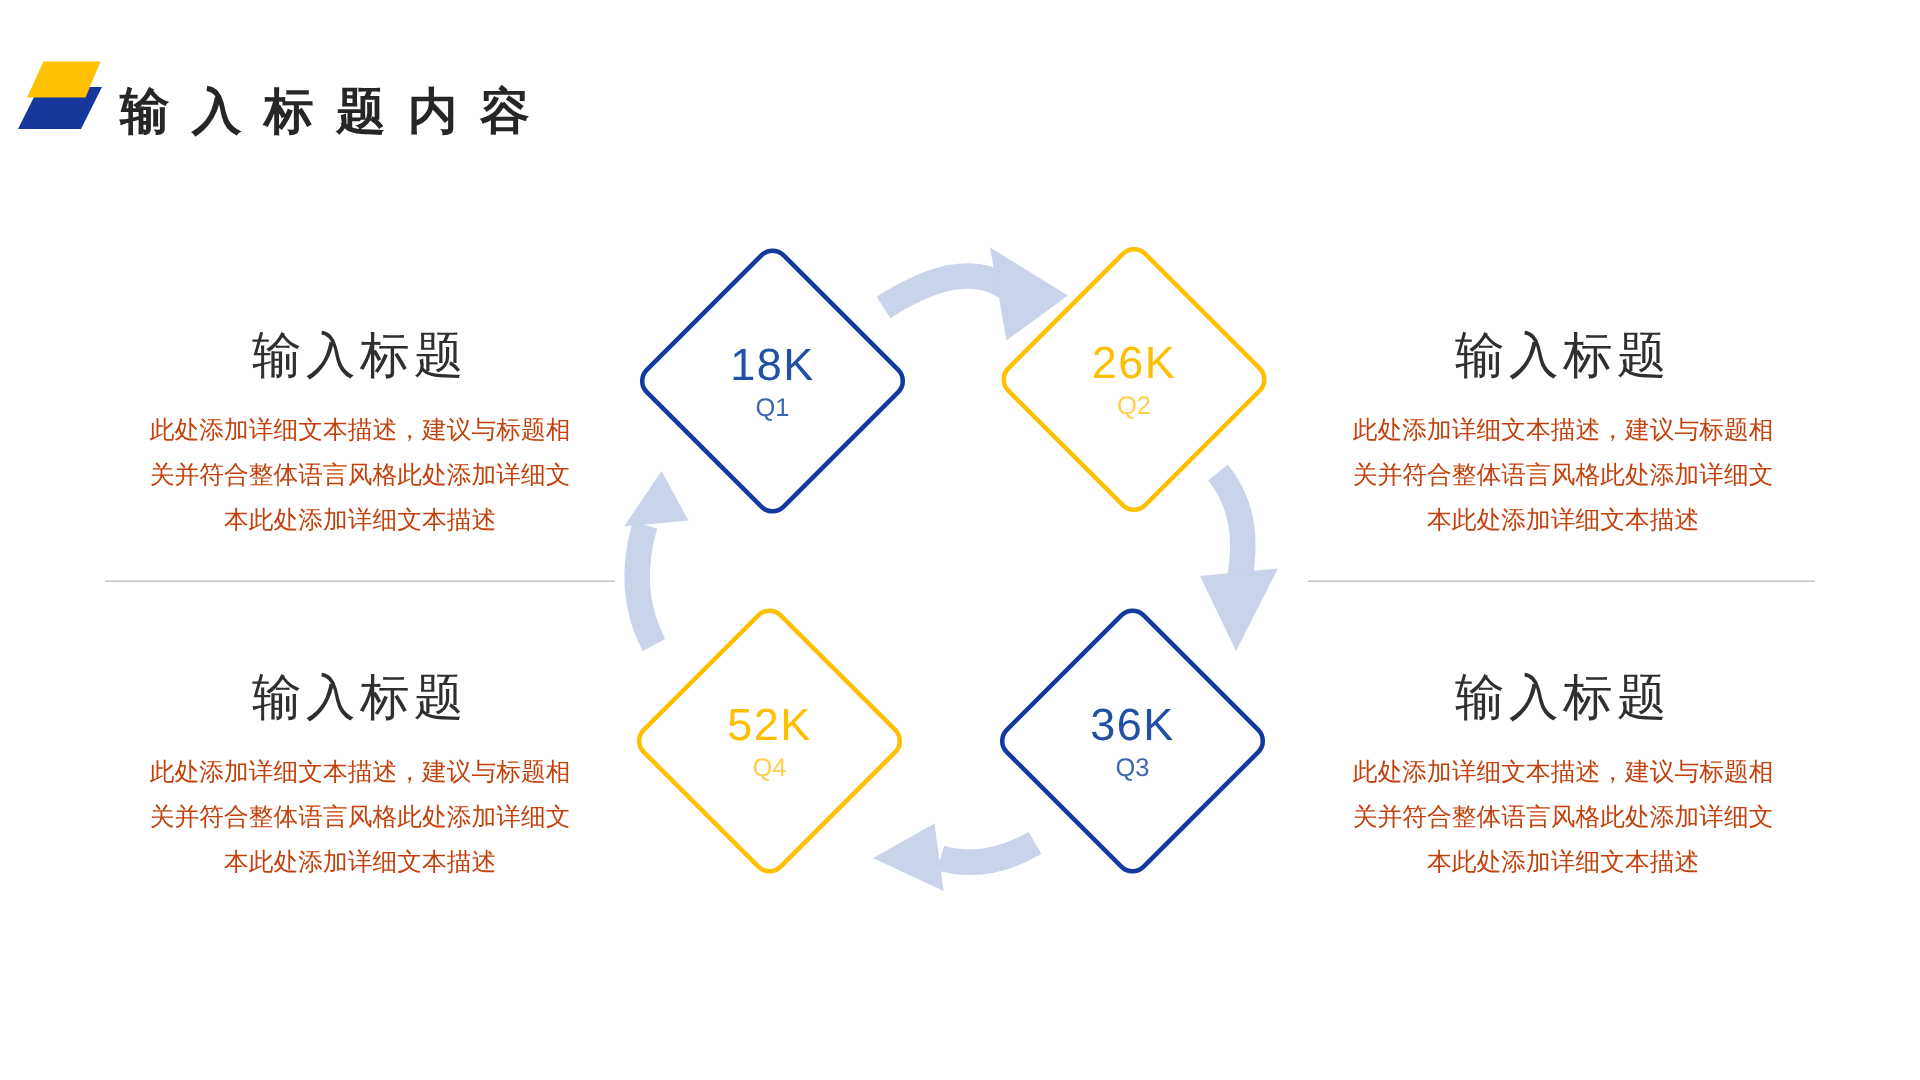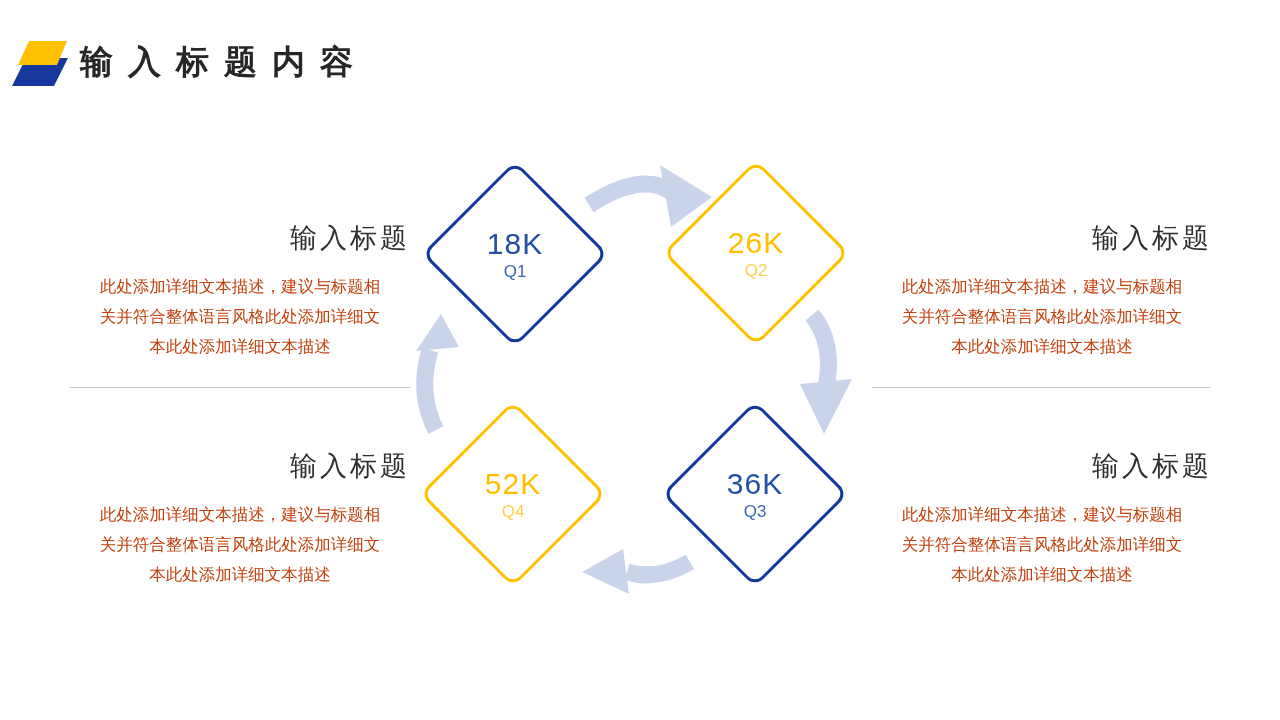--- a/index.html
+++ b/index.html
@@ -3,21 +3,21 @@
 <meta charset="utf-8">
 <style>
   html,body{margin:0;padding:0;background:#ffffff;}
   .slide{
     position:relative;width:1280px;height:720px;background:#ffffff;overflow:hidden;
     font-family:"Liberation Sans","DejaVu Sans",sans-serif;
   }
   
   .logo-svg{position:absolute;left:0;top:0;width:90px;height:100px;}
   .page-title{
-    position:absolute;left:80px;top:40px;
+    position:absolute;left:80px;top:52px;
     font-family:"Liberation Serif","DejaVu Serif",serif;
     font-size:33px;font-weight:600;color:#262626;letter-spacing:15px;white-space:nowrap;
   }
   
   .arrows-svg{position:absolute;left:0;top:0;width:1280px;height:720px;pointer-events:none;}
   
   .diamond{
     position:absolute;width:132px;height:132px;box-sizing:border-box;
     border:3.5px solid;border-radius:12px;transform:rotate(45deg);background:#ffffff;
   }
@@ -32,21 +32,21 @@
   .diamond.blue .d-value{color:#2150A5;}
   .diamond.blue .d-label{color:#3E68B4;}
   .diamond.yellow .d-value{color:#FFBE00;}
   .diamond.yellow .d-label{color:#FFCE4D;}
   
   .info{
     position:absolute;width:340px;text-align:center;
     font-family:"Liberation Serif","DejaVu Serif",serif;
   }
   .info-heading{
-    font-size:27px;line-height:32px;color:#2F2F2F;letter-spacing:3px;font-weight:500;text-align:right;
+    font-size:33px;line-height:32px;color:#2F2F2F;letter-spacing:3px;font-weight:500;
   }
   .info-body{
     width:284px;margin:18px auto 0 auto;
     font-size:16.5px;line-height:30px;color:#c2410c;
   }
   .divider{position:absolute;height:1px;background:#C4C4C4;}
 </style>
 </head>
 <body>
 

